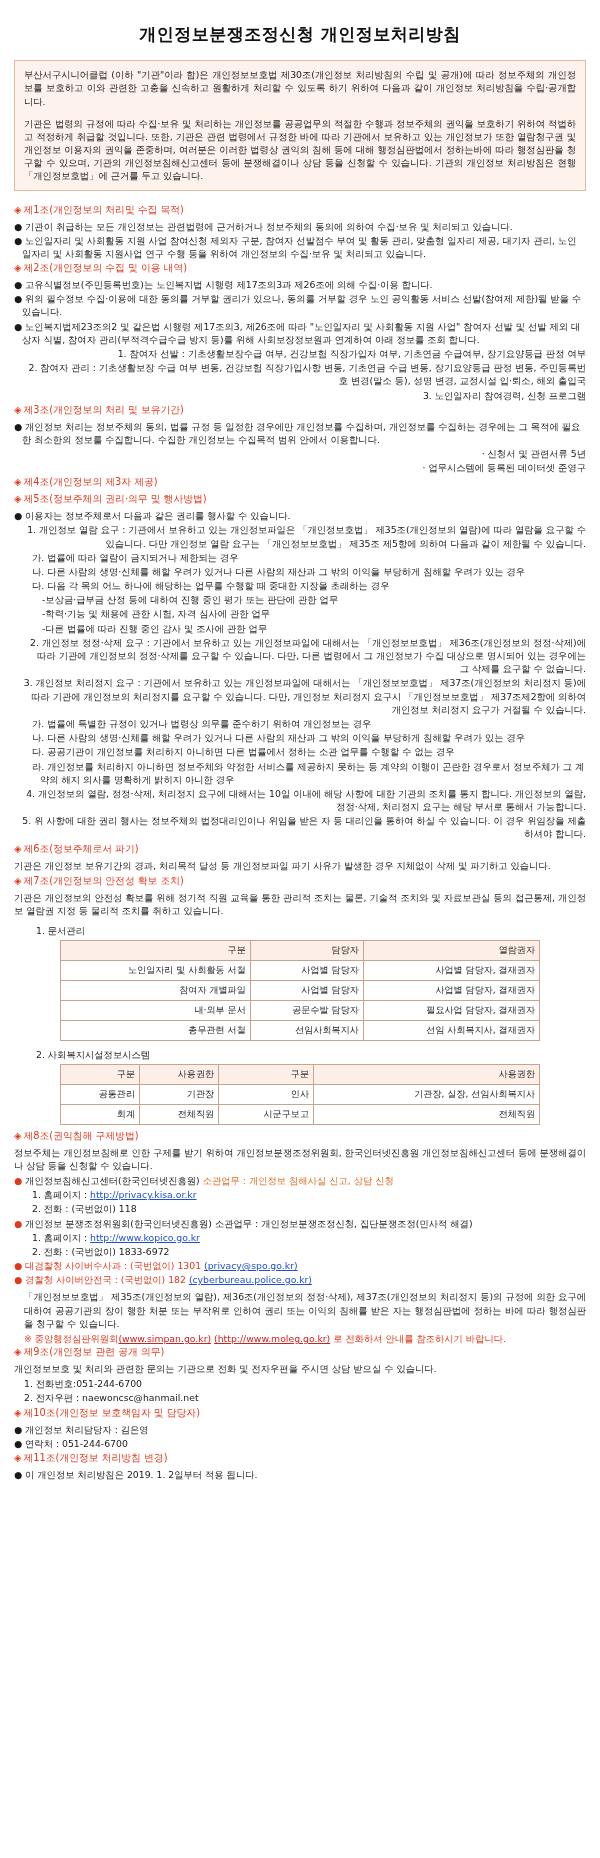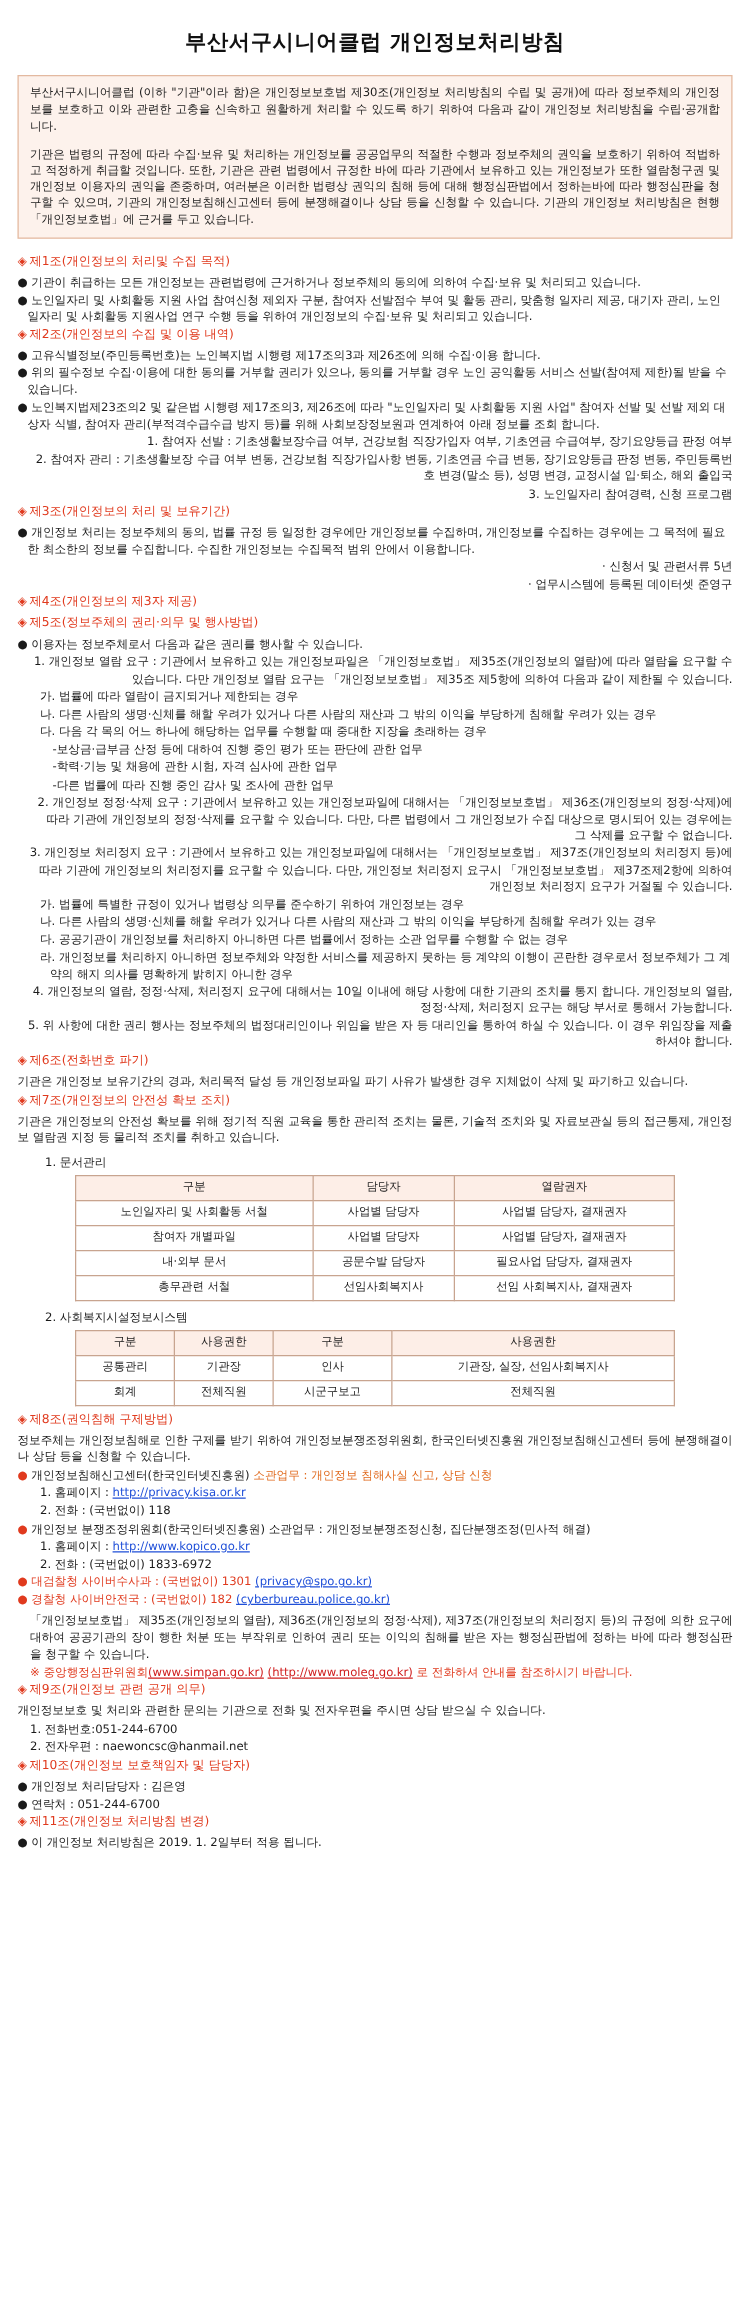--- a/index.html
+++ b/index.html
@@ -44,37 +44,37 @@
   .tbl-caption{margin:7px 0 3px 0;padding-left:22px;}
   table.grid{
     border-collapse:collapse;
     margin:0 auto 4px auto;
     width:480px;
     font-size:9.1px;
   }
   table.grid th,table.grid td{
     border:1px solid #c8a48f;
     padding:3px 4px;
-    text-align:center;
+    text-align:right;
     vertical-align:middle;
   }
   table.grid th{background:#fdeee7;font-weight:normal;}
   .link{color:#1f4fd8;text-decoration:underline;}
   .link-red{color:#d02020;text-decoration:underline;}
   .orange{color:#e06a1e;}
   .red{color:#e03a1e;}
   .note-box{margin:4px 0 0 0;padding-left:10px;text-align:justify;}
   .final-line{margin-top:2px;}
 </style>
 </head>
 <body>
 
 <div class="page">
 
-  <h1 class="doc-title">부산서구시니어클럽  개인정보처리방침</h1>
+  <h1 class="doc-title">개인정보분쟁조정신청  개인정보처리방침</h1>
 
   <div class="intro-box">
     <p>부산서구시니어클럽 (이하 "기관"이라 함)은 개인정보보호법 제30조(개인정보 처리방침의 수립 및 공개)에 따라 정보주체의 개인정보를 보호하고 이와 관련한 고충을 신속하고 원활하게 처리할 수 있도록 하기 위하여 다음과 같이 개인정보 처리방침을 수립·공개합니다.</p>
     <p>기관은 법령의 규정에 따라 수집·보유 및 처리하는 개인정보를 공공업무의 적절한 수행과 정보주체의 권익을 보호하기 위하여 적법하고 적정하게 취급할 것입니다. 또한, 기관은 관련 법령에서 규정한 바에 따라 기관에서 보유하고 있는 개인정보가 또한 열람청구권 및 개인정보 이용자의 권익을 존중하며, 여러분은 이러한 법령상 권익의 침해 등에 대해 행정심판법에서 정하는바에 따라 행정심판을 청구할 수 있으며, 기관의 개인정보침해신고센터 등에 분쟁해결이나 상담 등을 신청할 수 있습니다. 기관의 개인정보 처리방침은 현행 「개인정보호법」에 근거를 두고 있습니다.</p>
   </div>
 
   <div class="sec-head"><span class="bullet">◈</span><span>제1조(개인정보의 처리및 수집 목적)</span></div>
   <p class="lvl1">● 기관이 취급하는 모든 개인정보는 관련법령에 근거하거나 정보주체의 동의에 의하여 수집·보유 및 처리되고 있습니다.</p>
   <p class="lvl1">● 노인일자리 및 사회활동 지원 사업 참여신청 제외자 구분, 참여자 선발점수 부여 및 활동 관리, 맞춤형 일자리 제공, 대기자 관리, 노인 일자리 및 사회활동 지원사업 연구 수행 등을 위하여 개인정보의 수집·보유 및 처리되고 있습니다.</p>
 
@@ -104,21 +104,21 @@
   <p class="lvl4">-다른 법률에 따라 진행 중인 감사 및 조사에 관한 업무</p>
   <p class="lvl2">2. 개인정보 정정·삭제 요구 : 기관에서 보유하고 있는 개인정보파일에 대해서는 「개인정보보호법」 제36조(개인정보의 정정·삭제)에 따라 기관에 개인정보의 정정·삭제를 요구할 수 있습니다. 다만, 다른 법령에서 그 개인정보가 수집 대상으로 명시되어 있는 경우에는 그 삭제를 요구할 수 없습니다.</p>
   <p class="lvl2">3. 개인정보 처리정지 요구 : 기관에서 보유하고 있는 개인정보파일에 대해서는 「개인정보보호법」 제37조(개인정보의 처리정지 등)에 따라 기관에 개인정보의 처리정지를 요구할 수 있습니다. 다만, 개인정보 처리정지 요구시 「개인정보보호법」 제37조제2항에 의하여 개인정보 처리정지 요구가 거절될 수 있습니다.</p>
   <p class="lvl3">가. 법률에 특별한 규정이 있거나 법령상 의무를 준수하기 위하여 개인정보는 경우</p>
   <p class="lvl3">나. 다른 사람의 생명·신체를 해할 우려가 있거나 다른 사람의 재산과 그 밖의 이익을 부당하게 침해할 우려가 있는 경우</p>
   <p class="lvl3">다. 공공기관이 개인정보를 처리하지 아니하면 다른 법률에서 정하는 소관 업무를 수행할 수 없는 경우</p>
   <p class="lvl3">라. 개인정보를 처리하지 아니하면 정보주체와 약정한 서비스를 제공하지 못하는 등 계약의 이행이 곤란한 경우로서 정보주체가 그 계약의 해지 의사를 명확하게 밝히지 아니한 경우</p>
   <p class="lvl2">4. 개인정보의 열람, 정정·삭제, 처리정지 요구에 대해서는 10일 이내에 해당 사항에 대한 기관의 조치를 통지 합니다. 개인정보의 열람, 정정·삭제, 처리정지 요구는 해당 부서로 통해서 가능합니다.</p>
   <p class="lvl2">5. 위 사항에 대한 권리 행사는 정보주체의 법정대리인이나 위임을 받은 자 등 대리인을 통하여 하실 수 있습니다. 이 경우 위임장을 제출하셔야 합니다.</p>
 
-  <div class="sec-head"><span class="bullet">◈</span><span>제6조(전화번호 파기)</span></div>
+  <div class="sec-head"><span class="bullet">◈</span><span>제6조(정보주체로서 파기)</span></div>
   <p class="body-text">기관은 개인정보 보유기간의 경과, 처리목적 달성 등 개인정보파일 파기 사유가 발생한 경우 지체없이 삭제 및 파기하고 있습니다.</p>
 
   <div class="sec-head"><span class="bullet">◈</span><span>제7조(개인정보의 안전성 확보 조치)</span></div>
   <p class="body-text">기관은 개인정보의 안전성 확보를 위해 정기적 직원 교육을 통한 관리적 조치는 물론, 기술적 조치와 및 자료보관실 등의 접근통제, 개인정보 열람권 지정 등 물리적 조치를 취하고 있습니다.</p>
 
   <p class="tbl-caption">1. 문서관리</p>
   <table class="grid">
     <thead>
       <tr>
         <th>구분</th>

